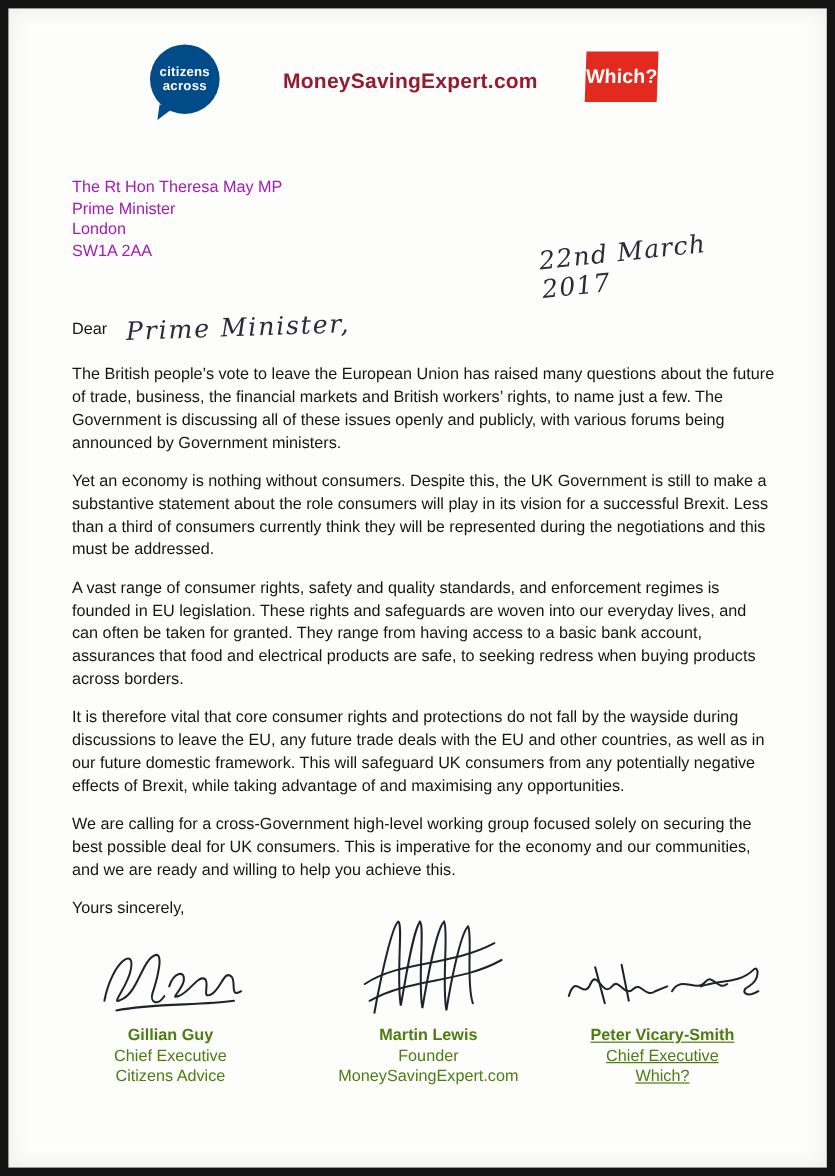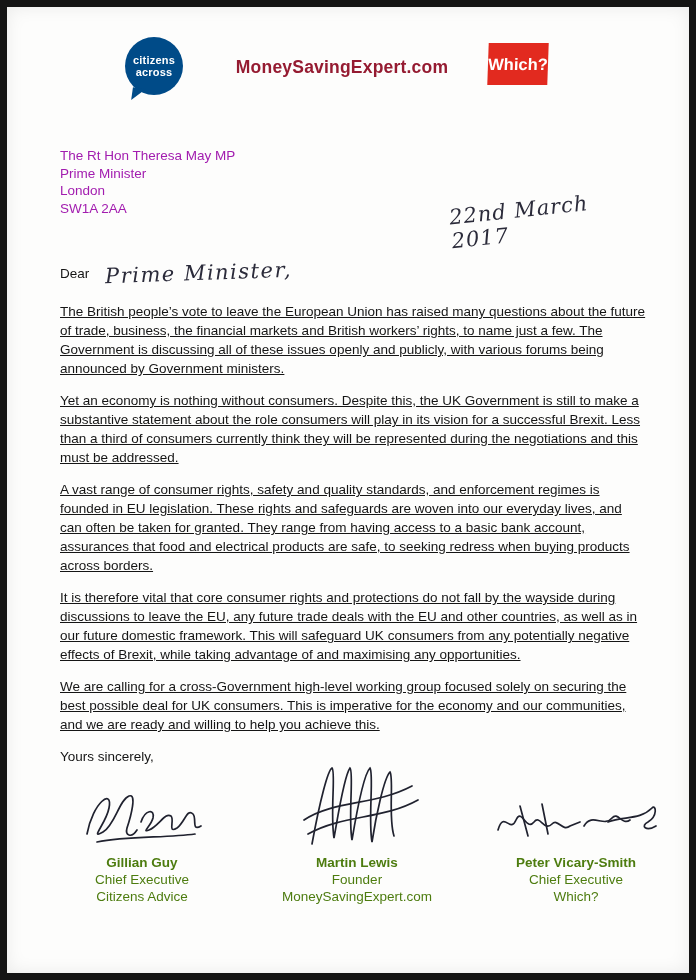--- a/index.html
+++ b/index.html
@@ -68,32 +68,32 @@
   .letter{
     position:absolute;left:53px;top:256px;width:586px;
     font-size:13.5px;line-height:19px;color:#151515;
   }
   .salutation{margin-bottom:18px;display:flex;align-items:center;}
   .salutation .printed{font-size:13.5px;}
   .salutation .hand{
     font-size:21px;letter-spacing:1.5px;margin-left:16px;
     transform:rotate(-2deg);line-height:1;
   }
-  .letter p{margin:0 0 13px 0;text-decoration:underline;}
+  .letter p{margin:0 0 13px 0;}
   .closing{margin-top:8px;}
 
   
   .sig-col{
     position:absolute;top:748px;height:150px;
     display:flex;flex-direction:column;justify-content:flex-end;align-items:center;
     text-align:center;font-size:13.5px;line-height:17px;color:#4d7c0f;
   }
   .sig-col-1{left:55px;width:160px;}
   .sig-col-2{left:250px;width:200px;}
-  .sig-col-3{left:474px;width:190px;}
+  .sig-col-3{left:450px;width:190px;text-decoration:underline;}
   .sig-svg{display:block;margin-bottom:4px;}
   .sig-svg path{fill:none;stroke:#20222f;stroke-width:1.7;stroke-linecap:round;}
   .sig-name{font-weight:bold;}
 </style>
 </head>
 <body>
 
 <div class="scan-frame">
   <div class="page">
 

